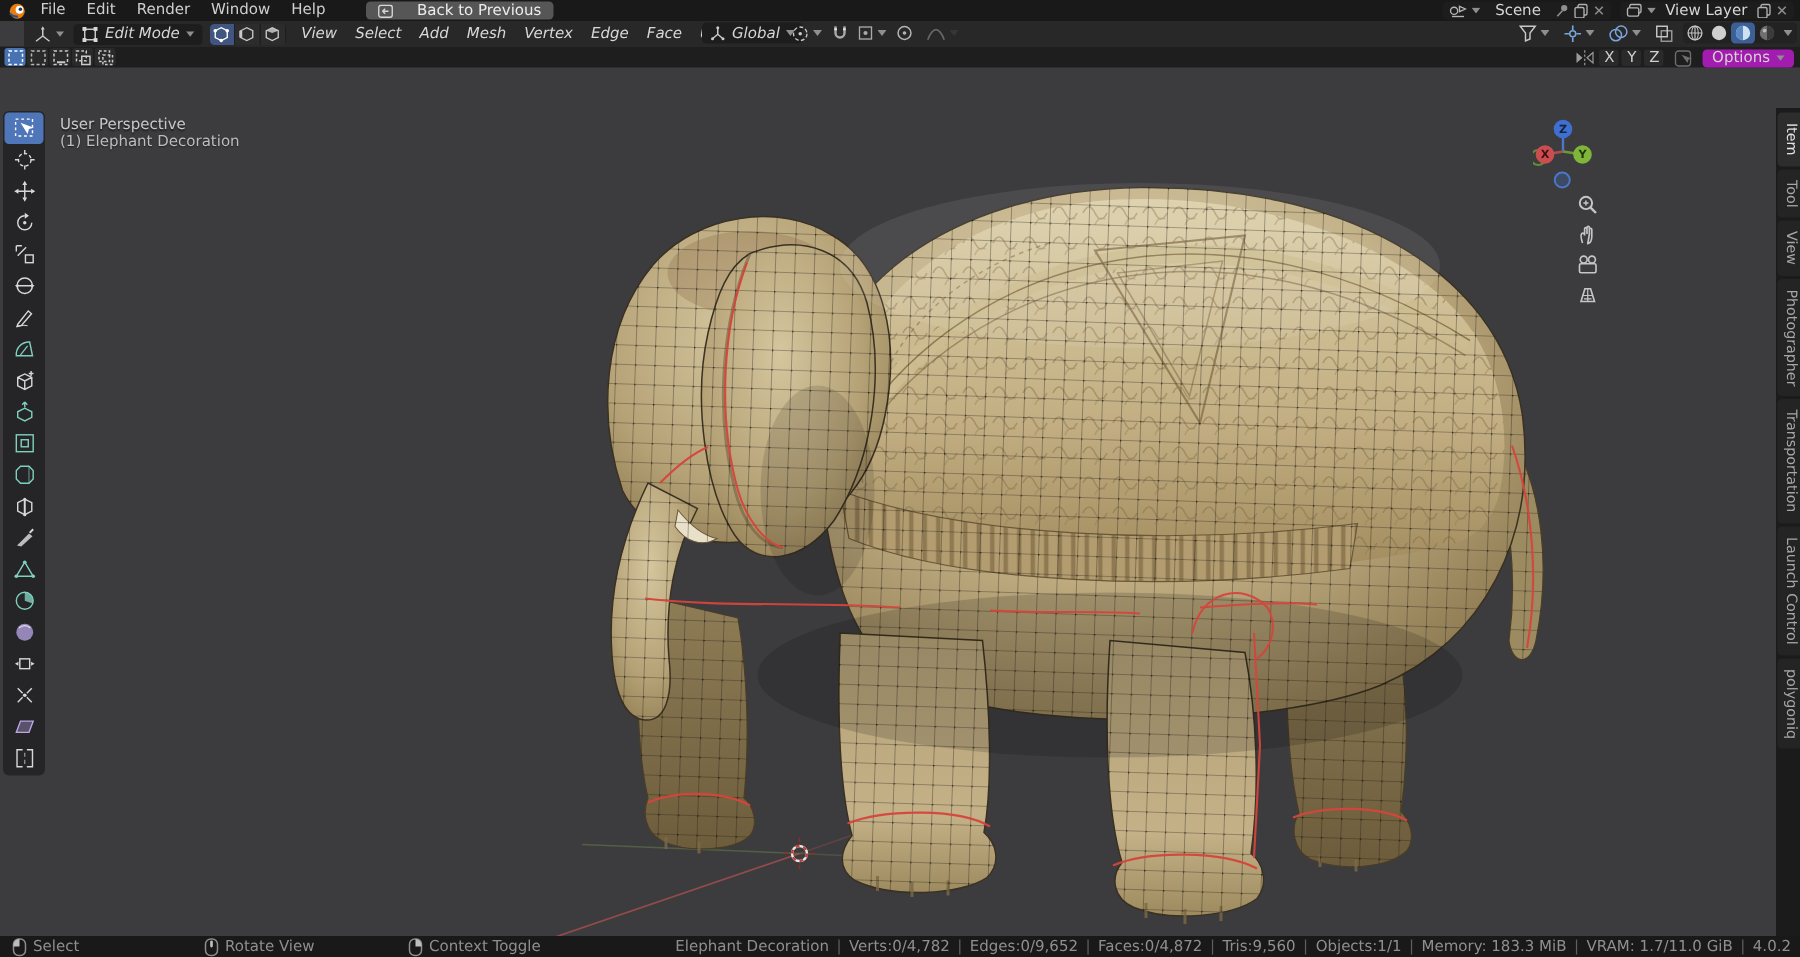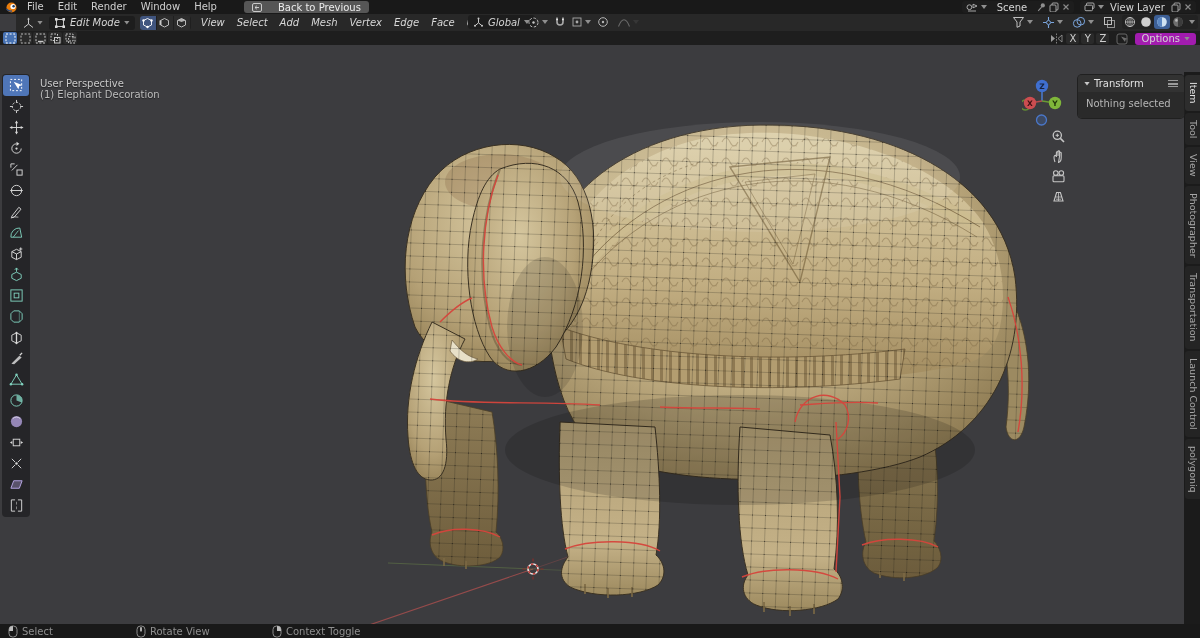--- a/index.html
+++ b/index.html
@@ -706,28 +706,20 @@
           </svg>
         </div>
       <div class="nbtn">
           <svg width="15" height="15" viewBox="0 0 15 15">
             <path d="M3 12 L5.6 3.5 H9.4 L12 12 Z" fill="none" stroke="currentColor" stroke-width="1.1"></path>
             <path d="M7.5 3.5 V12 M4.4 8 H10.6 M5 10.2 H10" stroke="currentColor" stroke-width=".8"></path>
           </svg>
         </div>
     </div>
 
-    <div class="npanel">
-      <div class="phead">
-        <span class="chev" style="background:#c9c9c9"></span>
-        <span>Transform</span>
-        <span class="burger"></span>
-      </div>
-      <div class="pbody">Nothing selected</div>
-    </div>
 
     <div class="tabstrip">
       <div class="vtab on">Item</div>
       <div class="vtab">Tool</div>
       <div class="vtab">View</div>
       <div class="vtab">Photographer</div>
       <div class="vtab">Transportation</div>
       <div class="vtab">Launch Control</div>
       <div class="vtab">polygoniq</div>
     </div>
@@ -748,15 +740,26 @@
         </svg>
       <span>Rotate View</span>
     </div>
     <div class="hint" style="left:272px">
       <svg width="10" height="13" viewBox="0 0 10 13">
           <rect x="1" y="1" width="8" height="11" rx="3.5" fill="none" stroke="#8d8d8d"></rect>
           <path d="M5 1 A4 4.2 0 0 1 9 5.2 V6 H5 Z" fill="#bdbdbd"></path>
         </svg>
       <span>Context Toggle</span>
     </div>
+    <div class="stats">
+      <span>Elephant Decoration</span>
+      <span>Verts:0/4,782</span>
+      <span>Edges:0/9,652</span>
+      <span>Faces:0/4,872</span>
+      <span>Tris:9,560</span>
+      <span>Objects:1/1</span>
+      <span>Memory: 183.3 MiB</span>
+      <span>VRAM: 1.7/11.0 GiB</span>
+      <span>4.0.2</span>
+    </div>
   </div>
 
 </div>
 
 </body></html>

